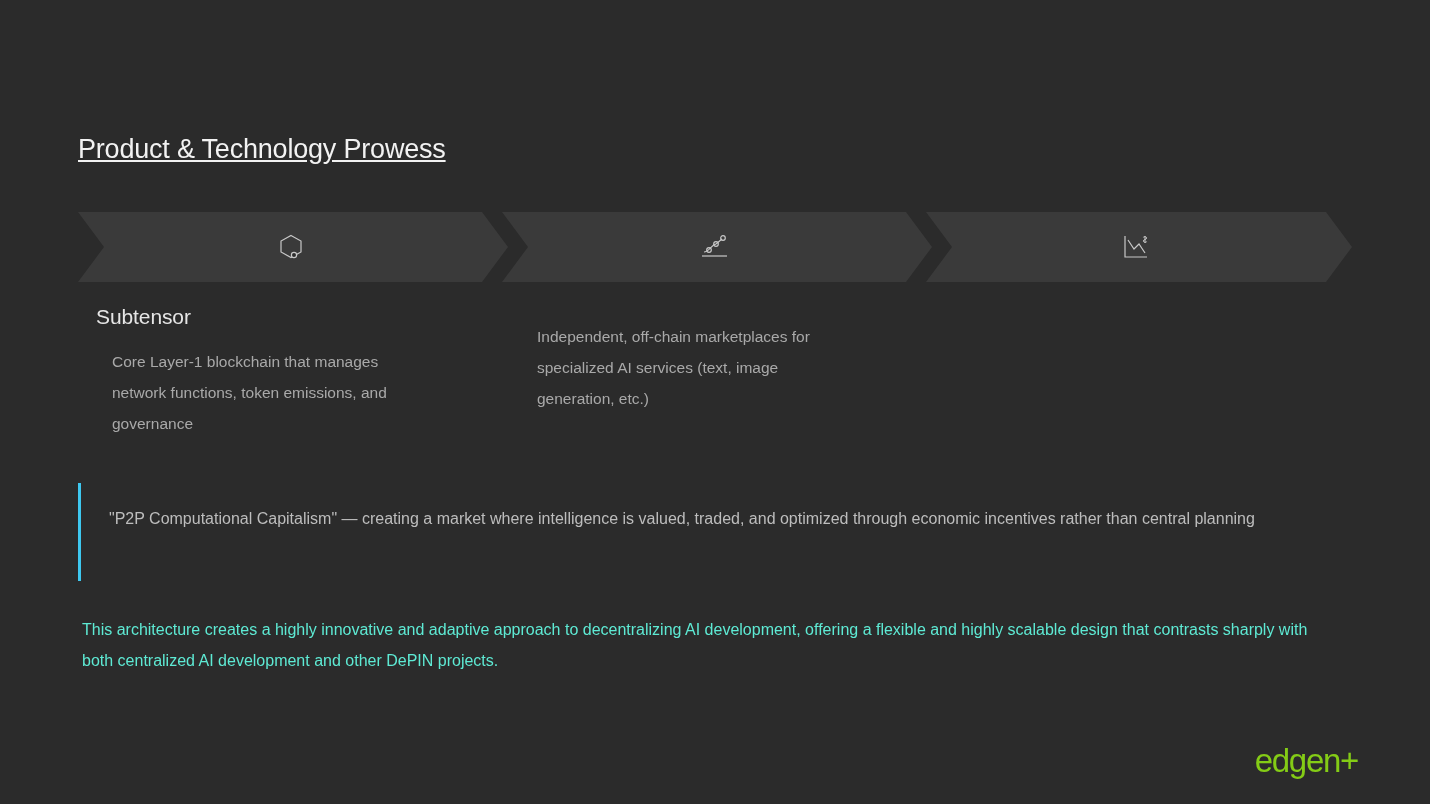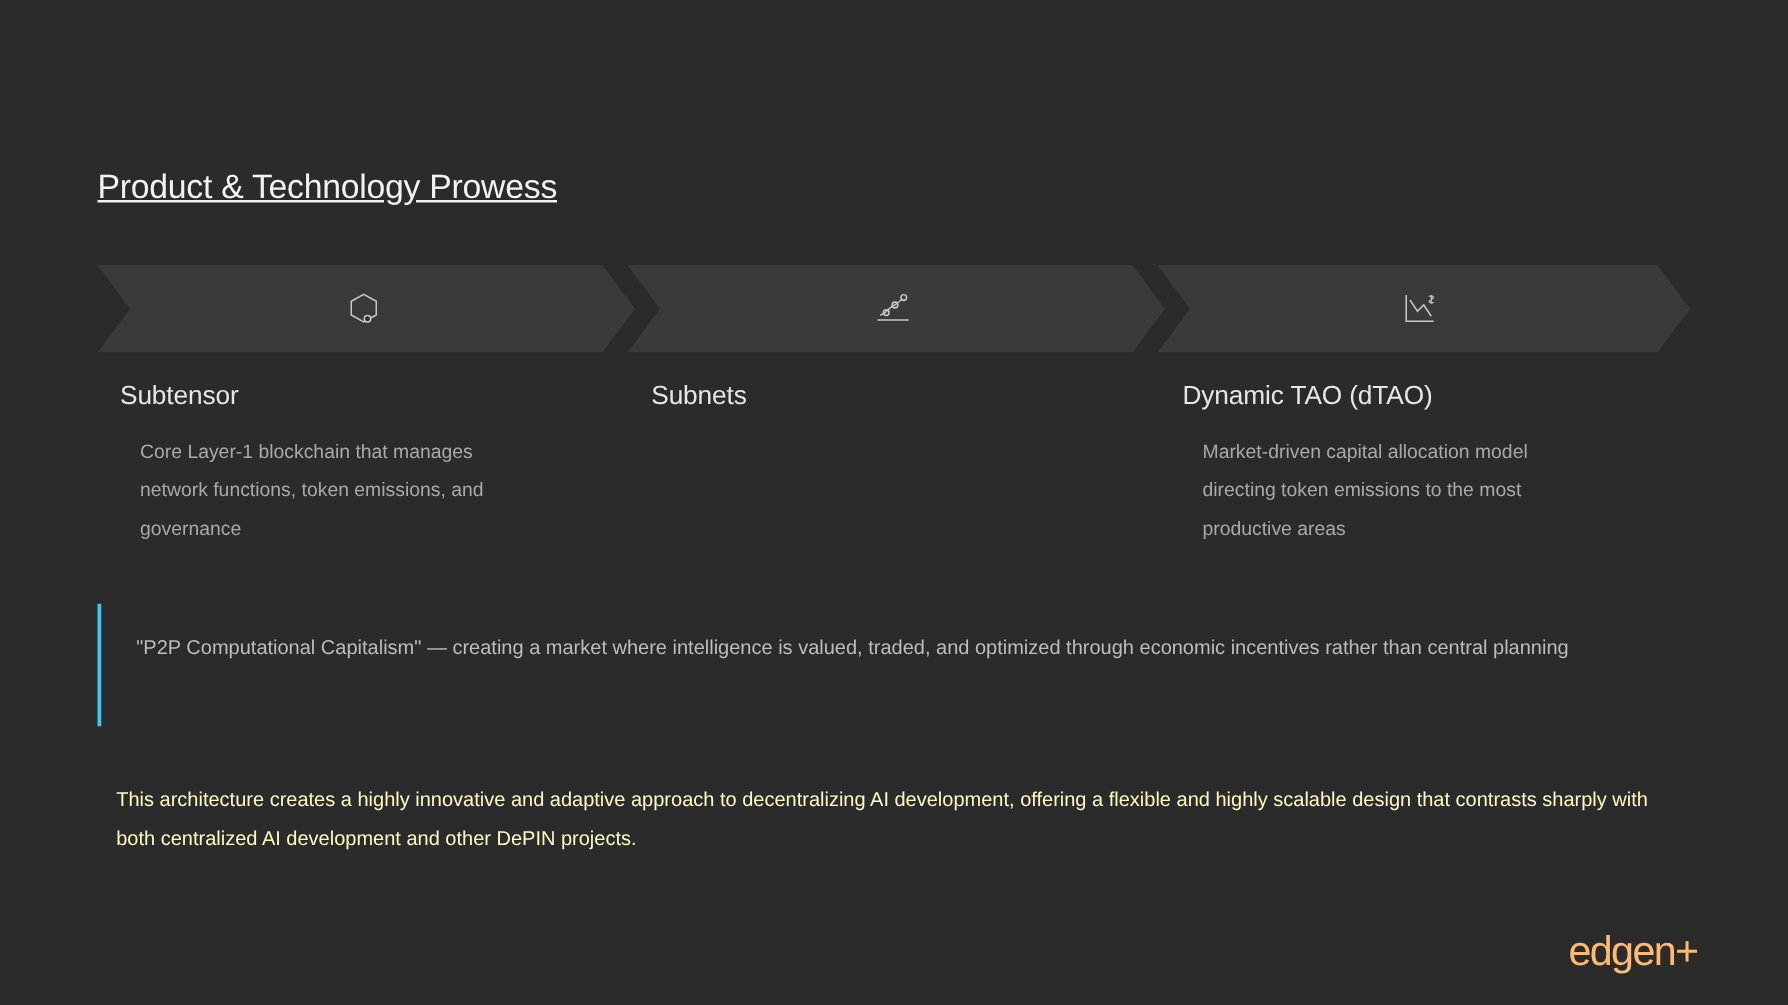--- a/index.html
+++ b/index.html
@@ -119,34 +119,34 @@
   }
 
   
   .closing {
     position: absolute;
     left: 78px;
     top: 610px;
     width: 1260px;
   }
   .closing p {
-    margin: 15px;
+    margin: 4px;
     font-size: 16px;
     line-height: 31px;
-    color: #fef9c3;
+    color: #5eead4;
   }
 
   
   .logo {
     position: absolute;
     right: 72px;
     bottom: 24px;
     font-size: 33px;
     letter-spacing: -1.3px;
-    color: #fdba74;
+    color: #84cc16;
     font-weight: 400;
   }
 </style>
 </head>
 <body>
 
 <div class="slide">
 
   <div class="page-title">Product &amp; Technology Prowess</div>
 
@@ -185,25 +185,21 @@
     </div>
 
   </div>
 
   <div class="cols">
     <div class="col">
       <h3>Subtensor</h3>
       <p>Core Layer-1 blockchain that manages network functions, token emissions, and governance</p>
     </div>
     <div class="col">
-      <h3>Subnets</h3>
-    </div>
-    <div class="col">
-      <h3>Dynamic TAO (dTAO)</h3>
-      <p>Market-driven capital allocation model directing token emissions to the most productive areas</p>
+      <p>Independent, off-chain marketplaces for specialized AI services (text, image generation, etc.)</p>
     </div>
   </div>
 
   <div class="quote">
     <p>"P2P Computational Capitalism" — creating a market where intelligence is valued, traded, and optimized through economic incentives rather than central planning</p>
   </div>
 
   <div class="closing">
     <p>This architecture creates a highly innovative and adaptive approach to decentralizing AI development, offering a flexible and highly scalable design that contrasts sharply with both centralized AI development and other DePIN projects.</p>
   </div>

